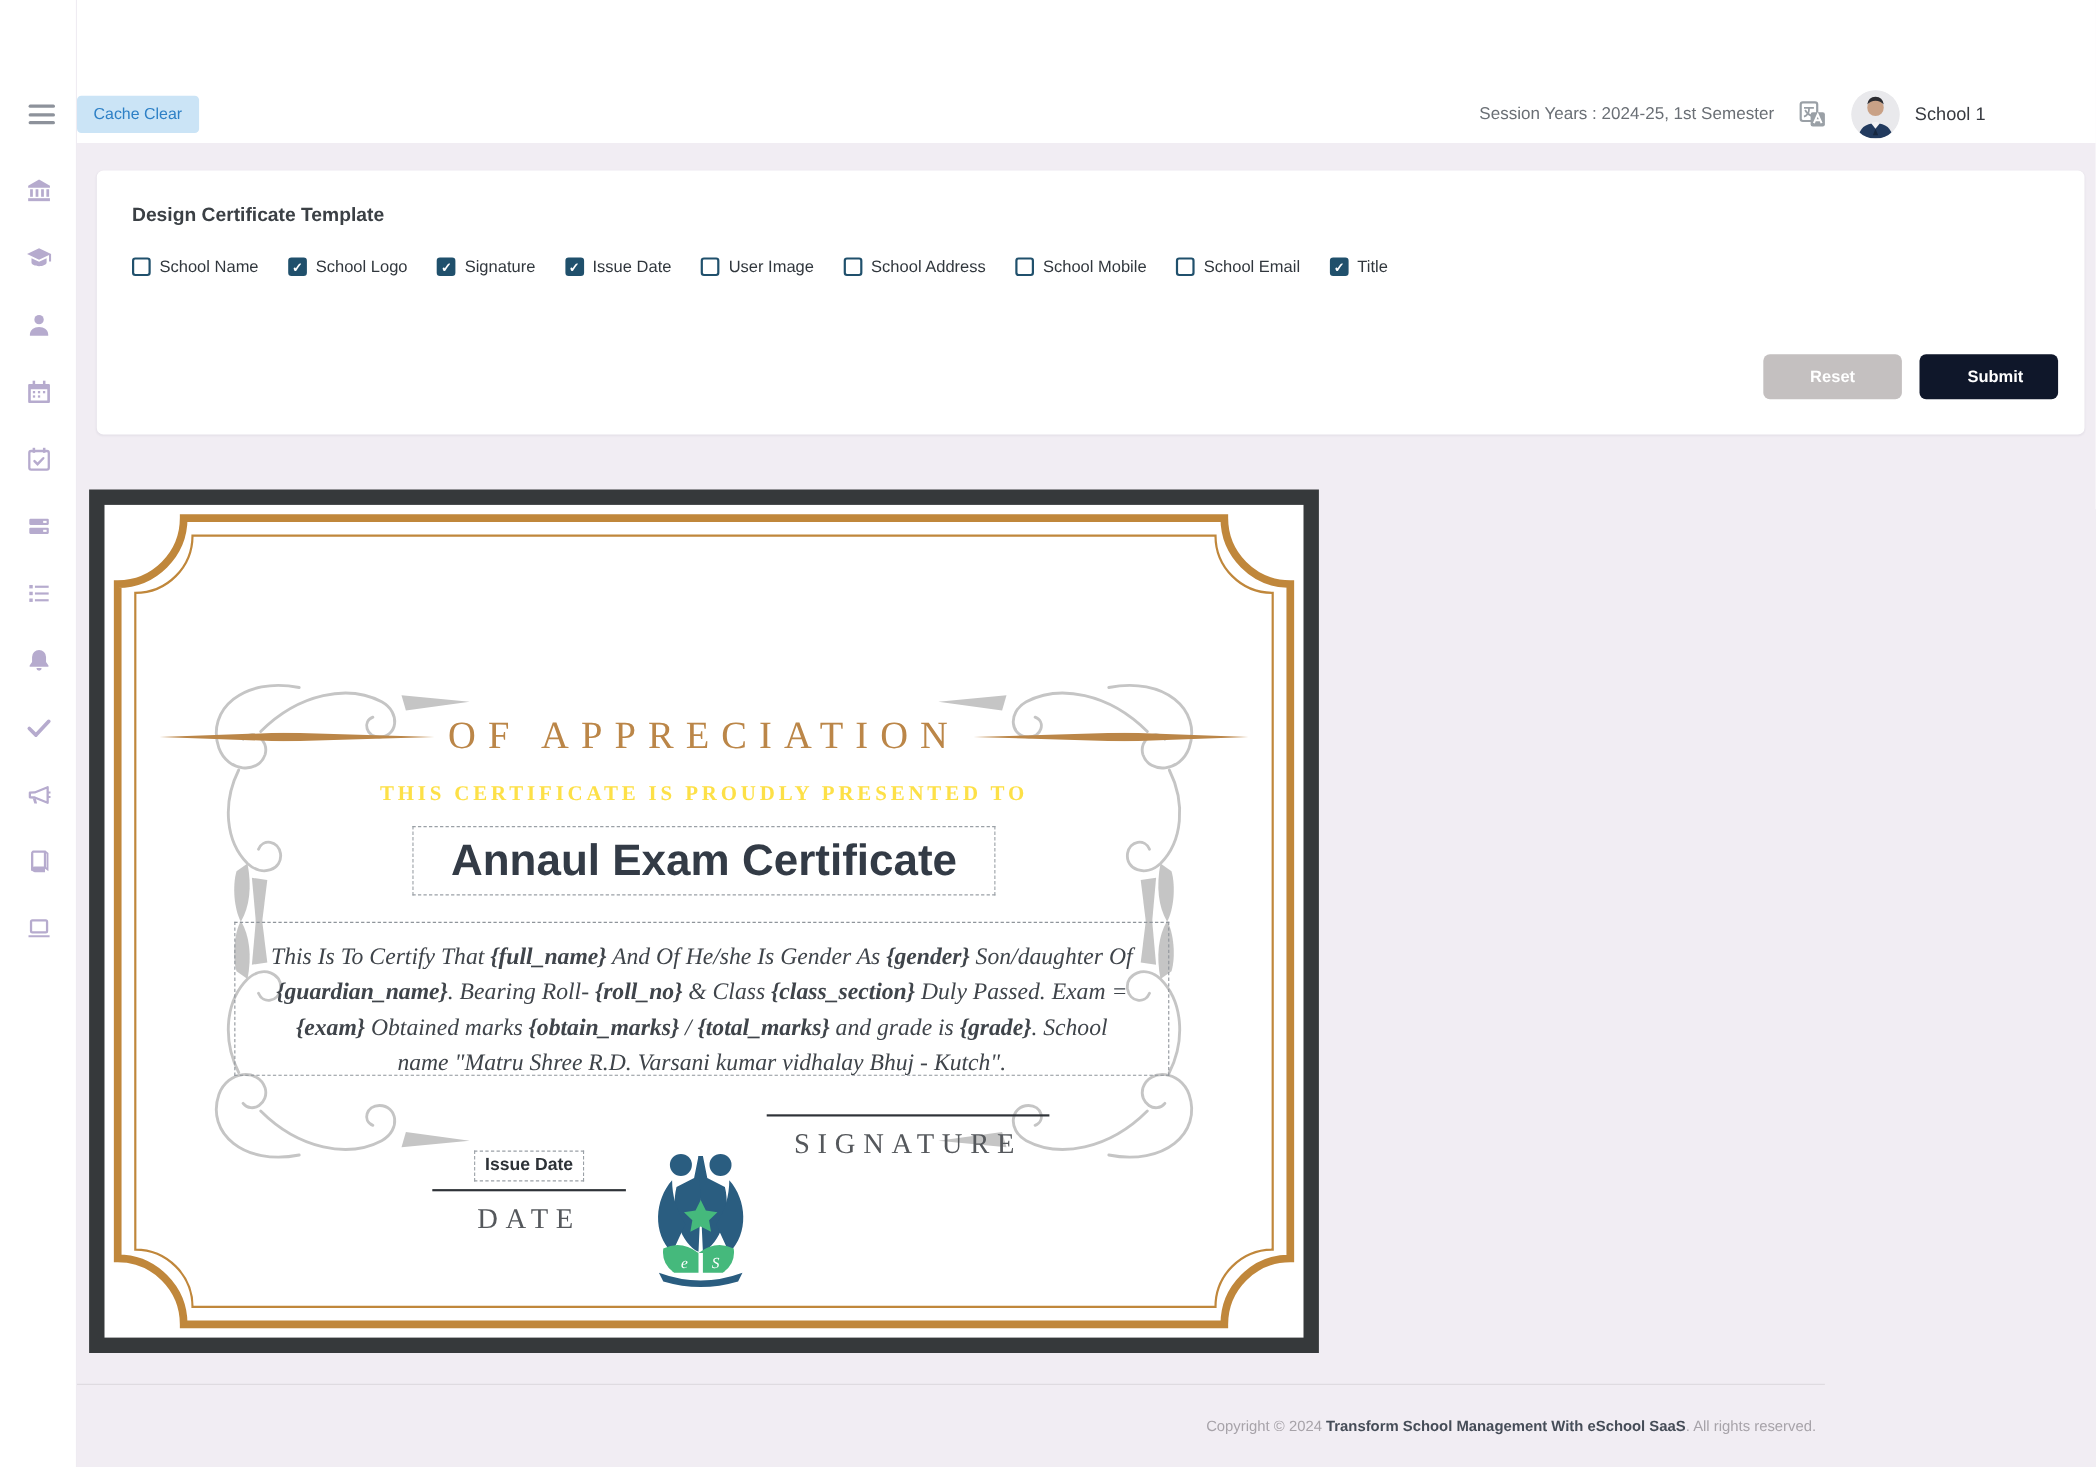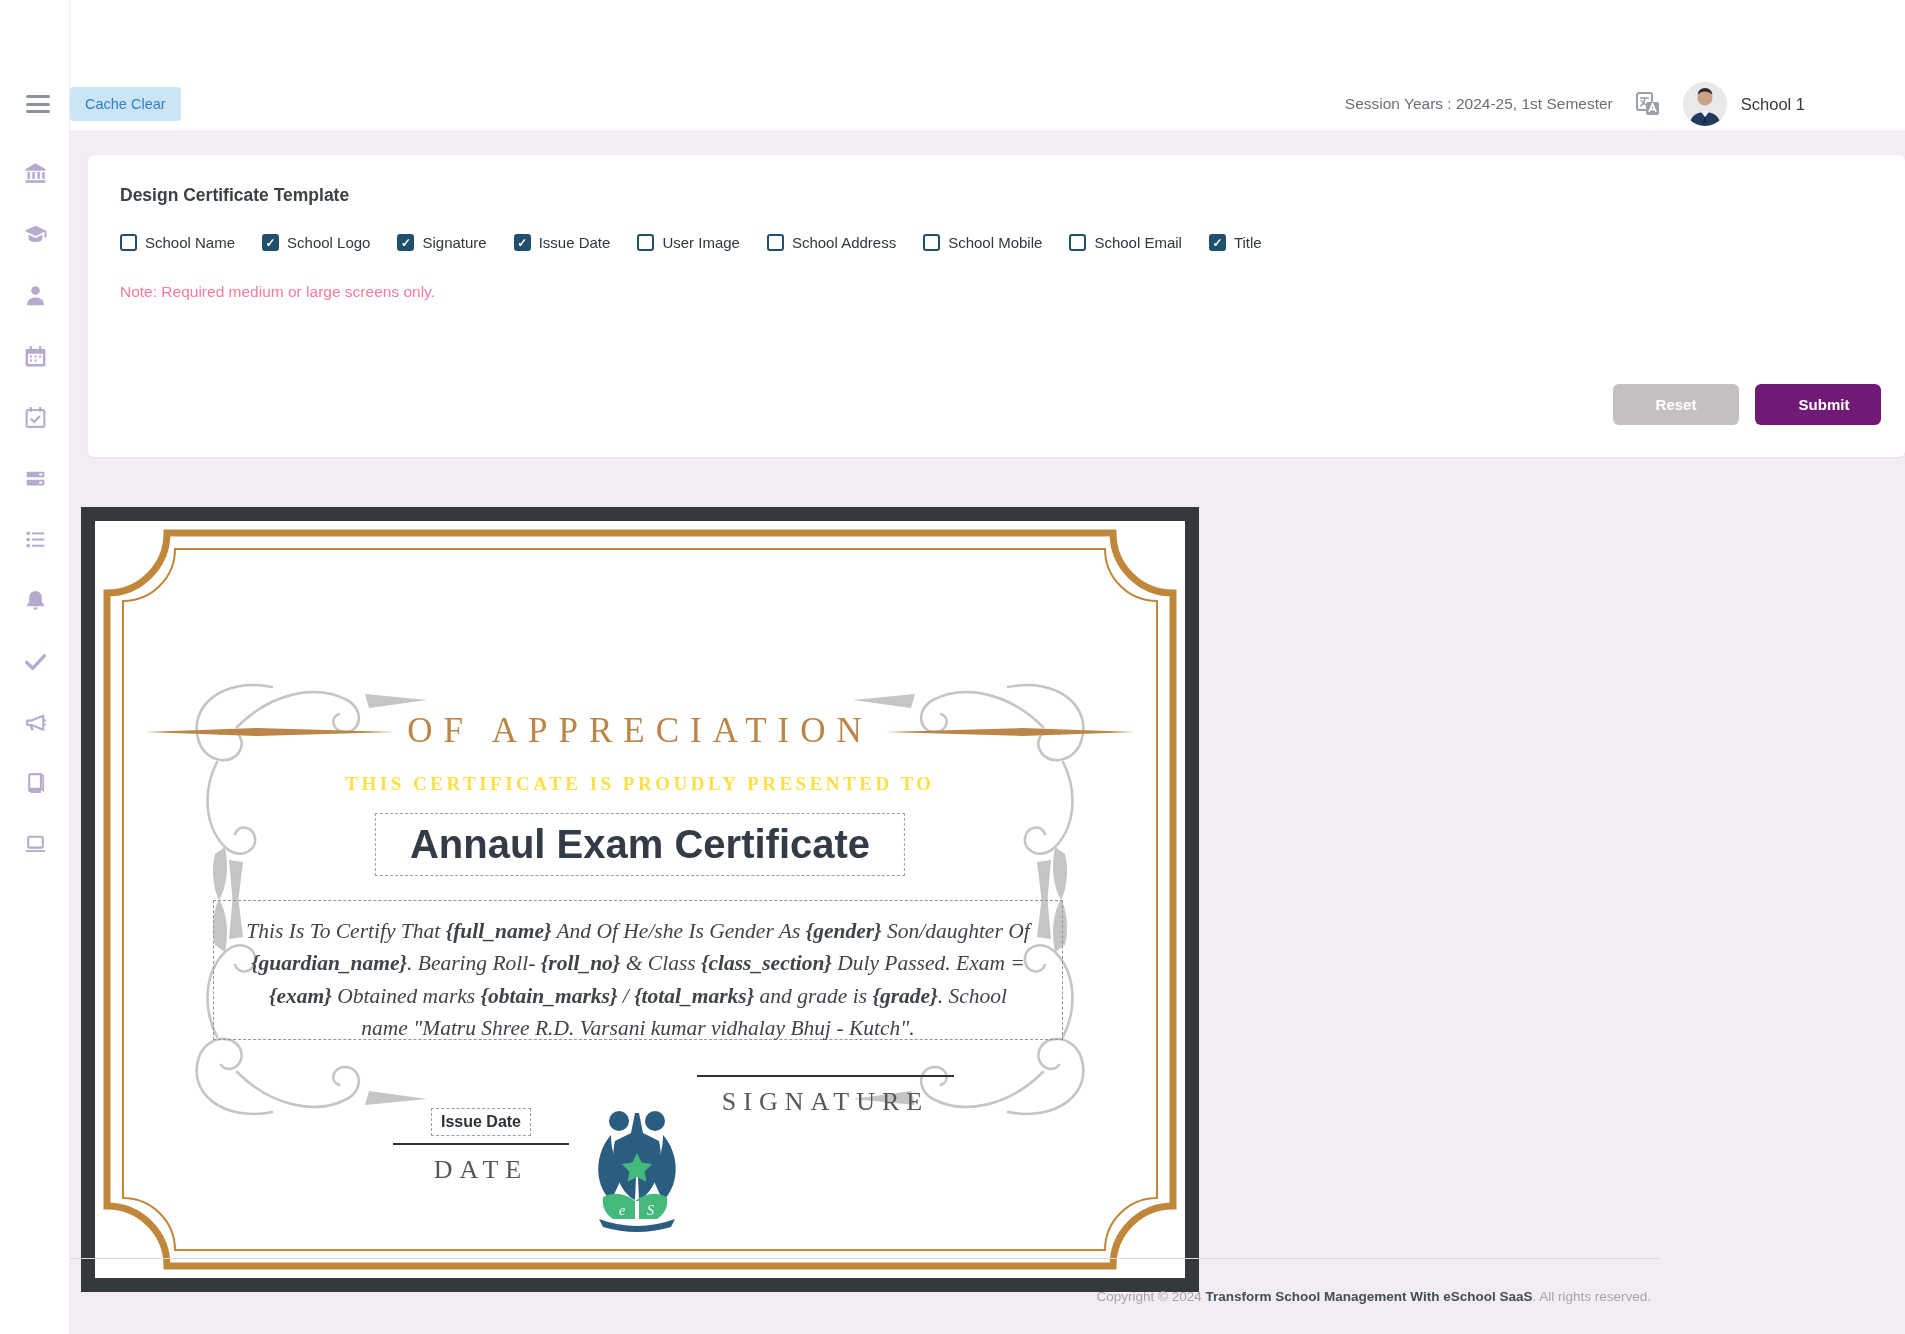--- a/index.html
+++ b/index.html
@@ -23,37 +23,37 @@
   .top-right { position:absolute; right:100px; top:80px; display:flex; align-items:center; gap:22px; height:48px; }
   .session-text { color:#6a6f75; font-size:15.5px; }
   .lang-icon { width:26px; height:26px; cursor:pointer; }
   .user-chip { display:flex; align-items:center; gap:14px; cursor:pointer; }
   .avatar { width:44px; height:44px; border-radius:50%; overflow:hidden; background:#e9e9ec; }
   .school-name { color:#36393f; font-size:16.5px; }
 
   
   .content { position:absolute; left:70px; top:130px; width:1835px; height:1204px; background:#f1edf3; }
 
-  .card { margin:25px 0 0 18px; height:302px; background:#ffffff; border-radius:6px;
+  .card { margin:25px 10px 0 18px; height:240px; background:#ffffff; border-radius:6px;
     box-shadow:0 1px 2px rgba(40,40,60,.06); padding:30px 32px; position:relative; }
   .card-title { font-size:17.5px; font-weight:bold; color:#3b4045; }
   .cb-row { display:flex; align-items:center; gap:27px; margin-top:28px; }
   .cb-item { display:flex; gap:8px; cursor:pointer; }
   .cb-box { width:17px; height:17px; border:2px solid #20506c; border-radius:3px; background:#fff;
     display:flex; align-items:center; justify-content:center; position:relative; }
   .cb-box::after { content:"✓"; font-size:12px; font-weight:bold; color:#fff; opacity:0; line-height:1; }
   .cb-item.checked .cb-box { background:#20506c; }
   .cb-item.checked .cb-box::after { opacity:1; }
   .cb-label { font-size:15px; color:#31373d; }
   .note { margin-top:32px; color:#f47b9d; font-size:15.5px; }
   .btn-row { position:absolute; right:24px; bottom:32px; display:flex; gap:16px; }
   .btn { border:none; border-radius:6px; font-weight:bold; font-size:15px; color:#fff;
     padding:12px 0; width:126px; cursor:pointer; }
   .btn-reset { background:#c4c0c0; }
-  .btn-submit { background:#701a75;padding-left:12px; }
+  .btn-submit { background:#0f172a;padding-left:12px; }
 
   
   .certificate { position:relative; margin:50px 0 0 11px; width:1118px; height:785px; background:#36393b; }
   .cert-frame { position:absolute; left:0; top:0; }
   .cert-inner { position:absolute; left:16px; top:16px; width:1086px; height:753px; }
   .cert-title { position:absolute; top:95px; width:100%; text-align:center;
     font-family:"Liberation Serif", serif; font-size:66px; letter-spacing:8px; color:#44474b; }
   .cert-sub { position:absolute; top:188px; width:100%; text-align:center;
     font-family:"Liberation Serif", serif; font-size:35px; letter-spacing:11px; color:#bb8648; }
   .swash { position:absolute; top:205px; width:250px; height:8px; background:#bb8648;
@@ -259,21 +259,20 @@
       <label class="cb-item">
         <span class="cb-box"></span>
         <span class="cb-label">School Email</span>
       </label>
       <label class="cb-item checked">
         <span class="cb-box"></span>
         <span class="cb-label">Title</span>
       </label>
     </div>
 
-    <p class="note">Note: Required medium or large screens only.</p>
 
     <div class="btn-row">
       <button class="btn btn-reset">Reset</button>
       <button class="btn btn-submit">Submit</button>
     </div>
   </section>
 
   <section class="certificate">
     <svg class="cert-frame" width="1118" height="785" viewBox="0 0 1118 785">
       <rect x="14" y="14" width="1090" height="757" fill="#ffffff"></rect>

